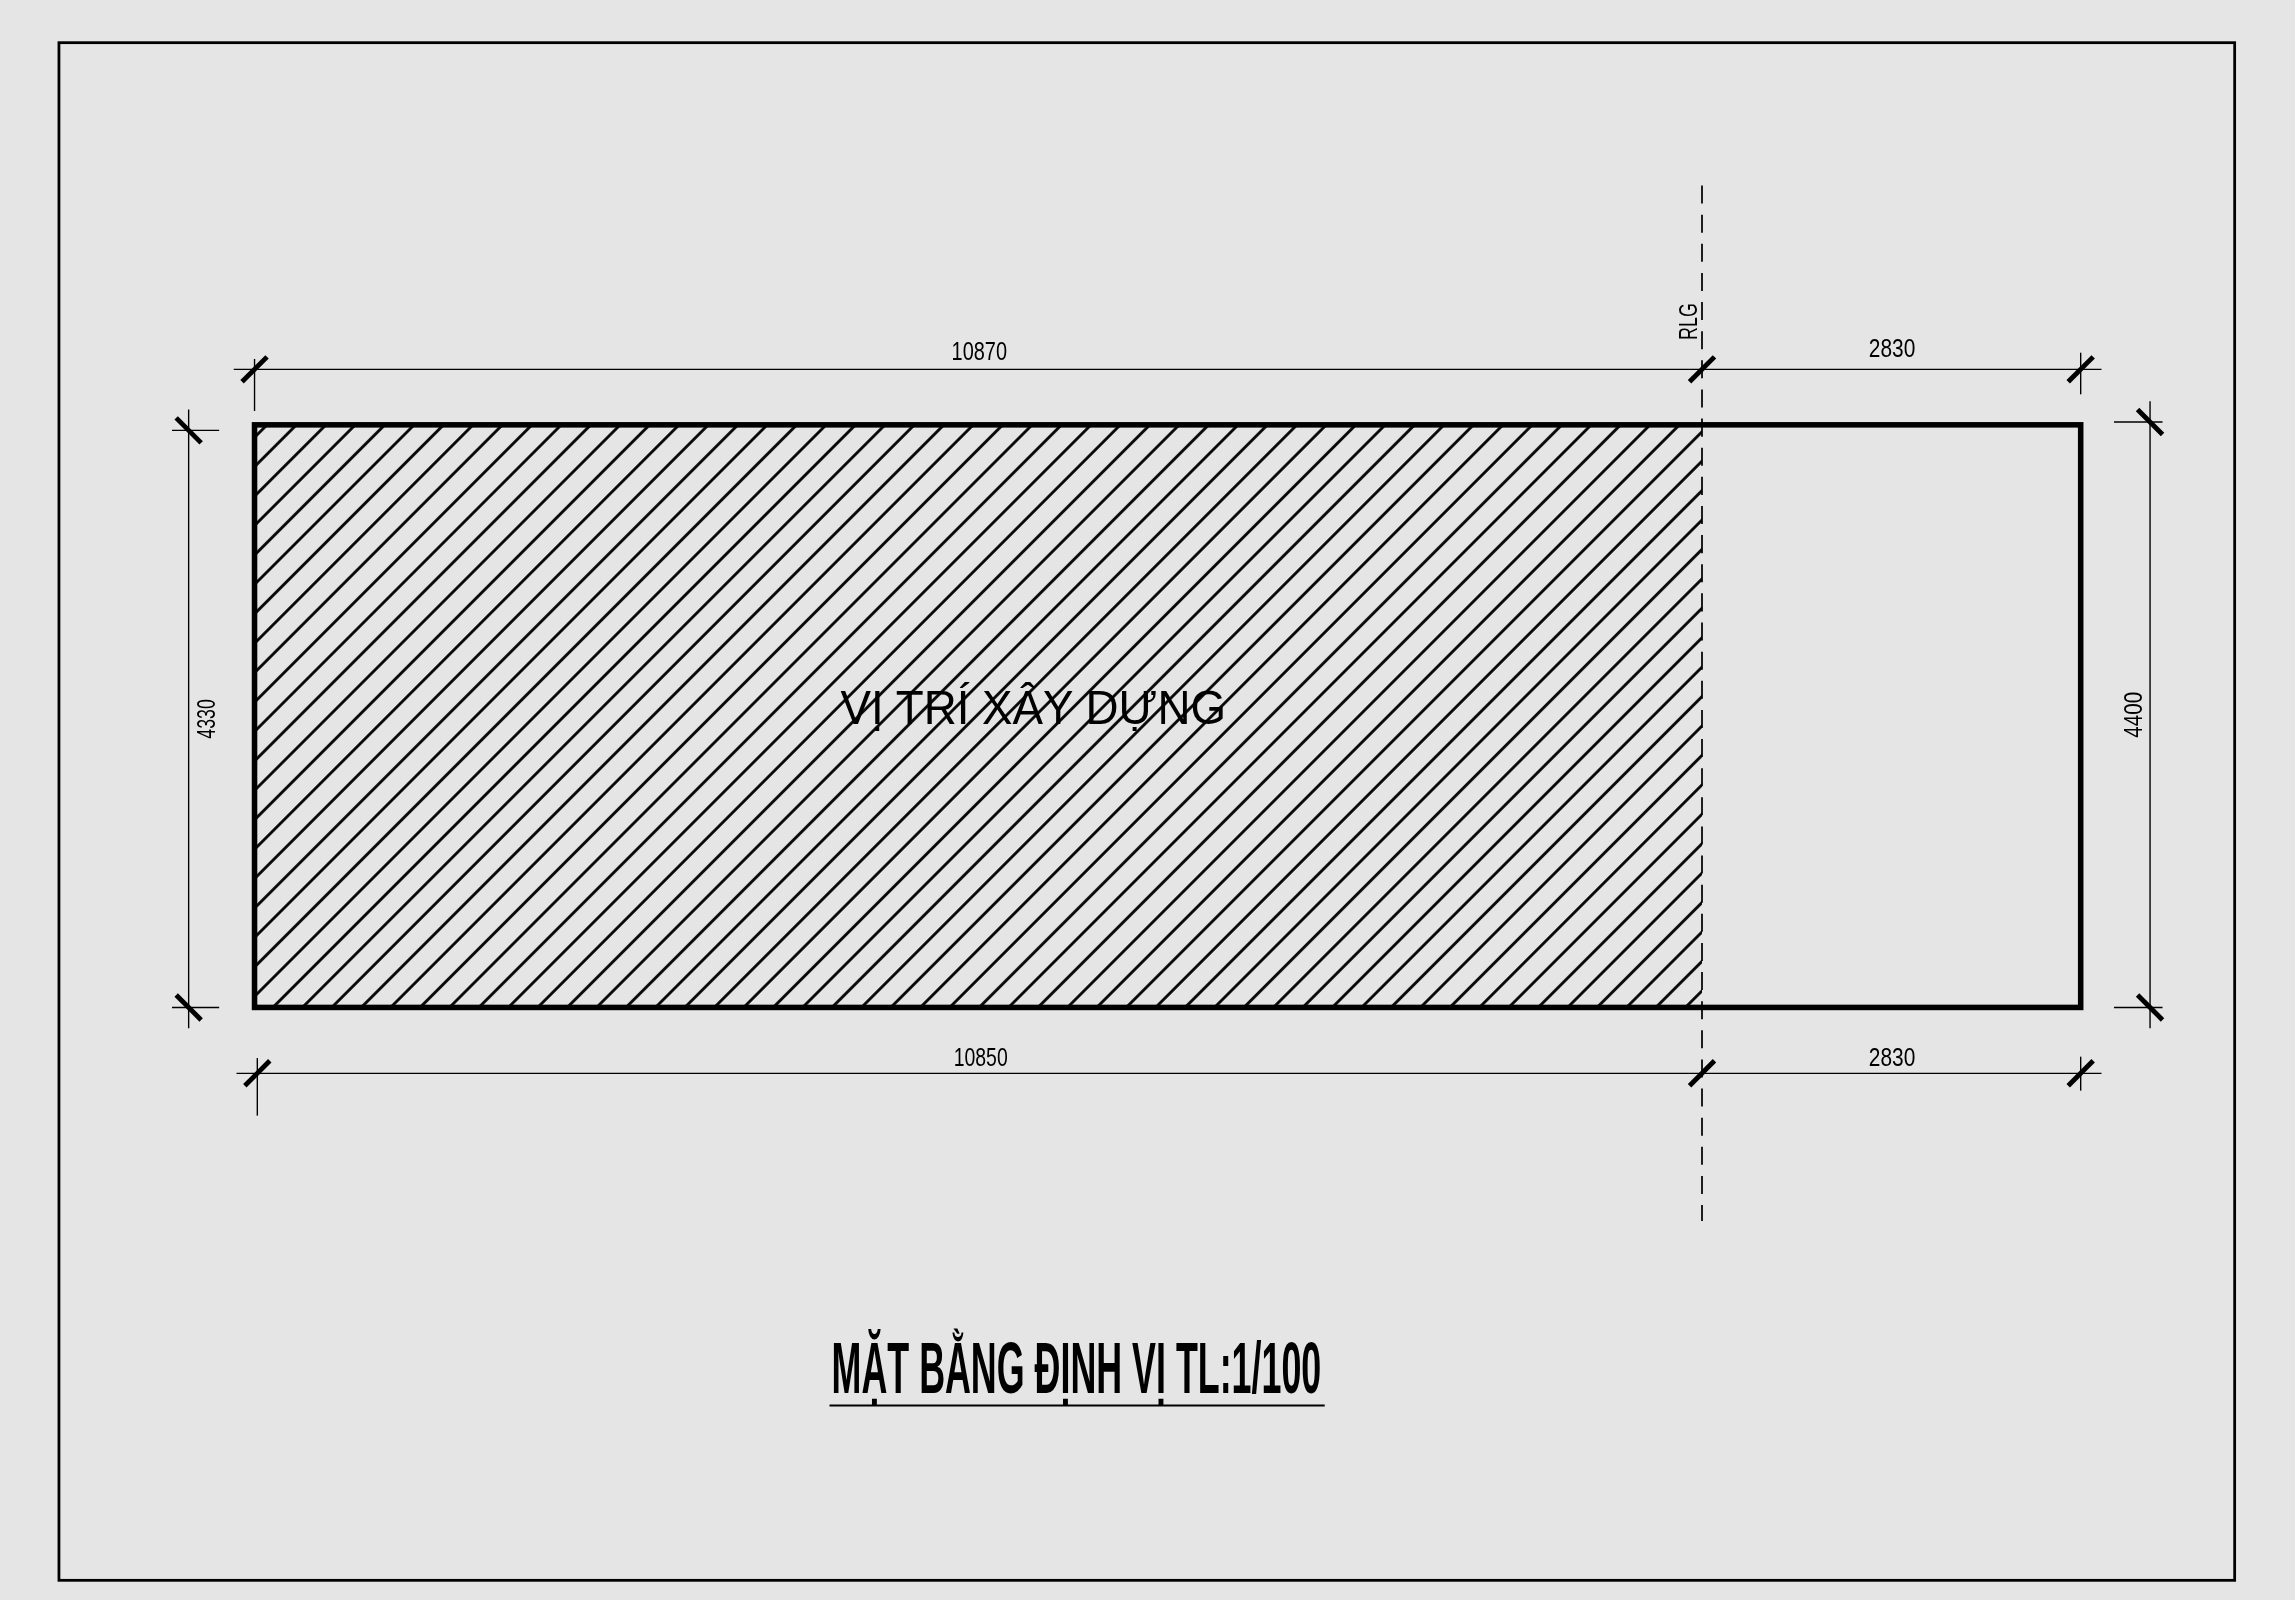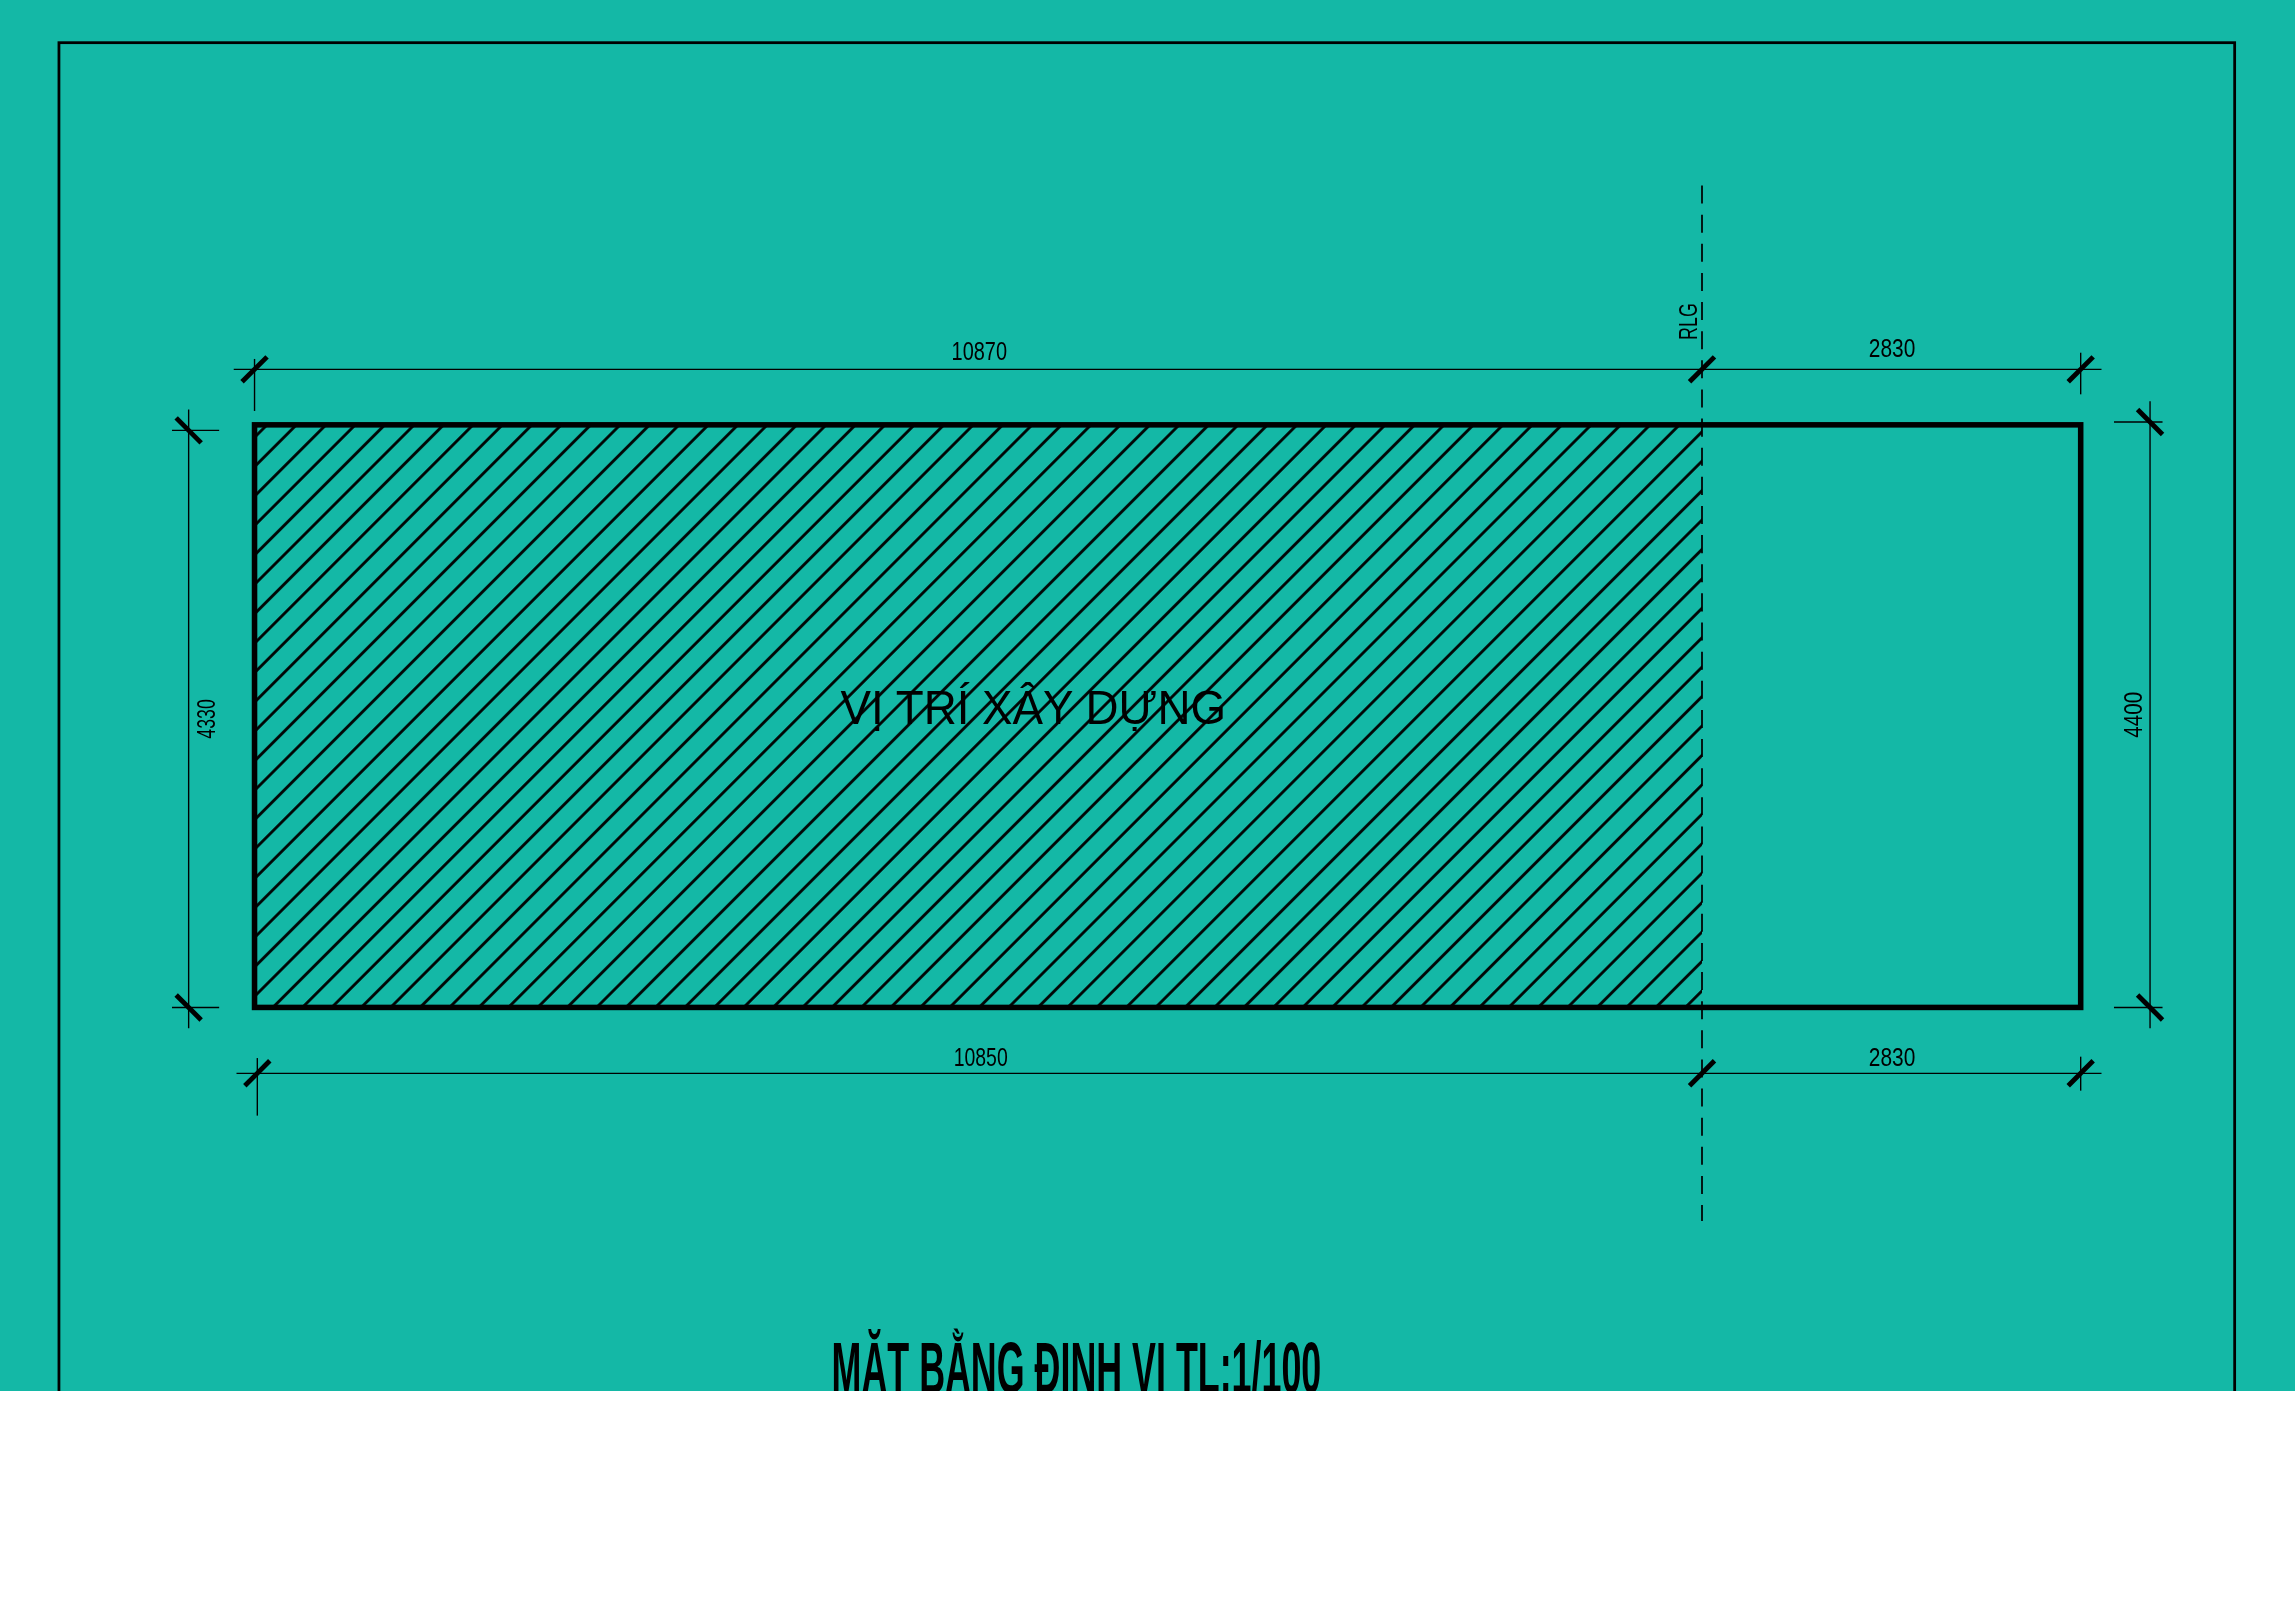--- a/index.html
+++ b/index.html
@@ -1,20 +1,20 @@
 <!DOCTYPE html>
 <html style="font-size:11px"><head>
 <meta charset="utf-8">
 <style>
   html, body { margin: 0; padding: 0; background: #ffffff; }
   .page {
     position: relative;
     width: 2295px;
-    height: 1391px;
-    background: #14b8a6;
+    height: 1600px;
+    background: #e5e5e5;
     font-family: "Liberation Sans", sans-serif;
     overflow: hidden;
   }
   svg.drawing {
     position: absolute;
     inset: 0;
     width: 2295px;
     height: 1623px;
     display: block;
   }

